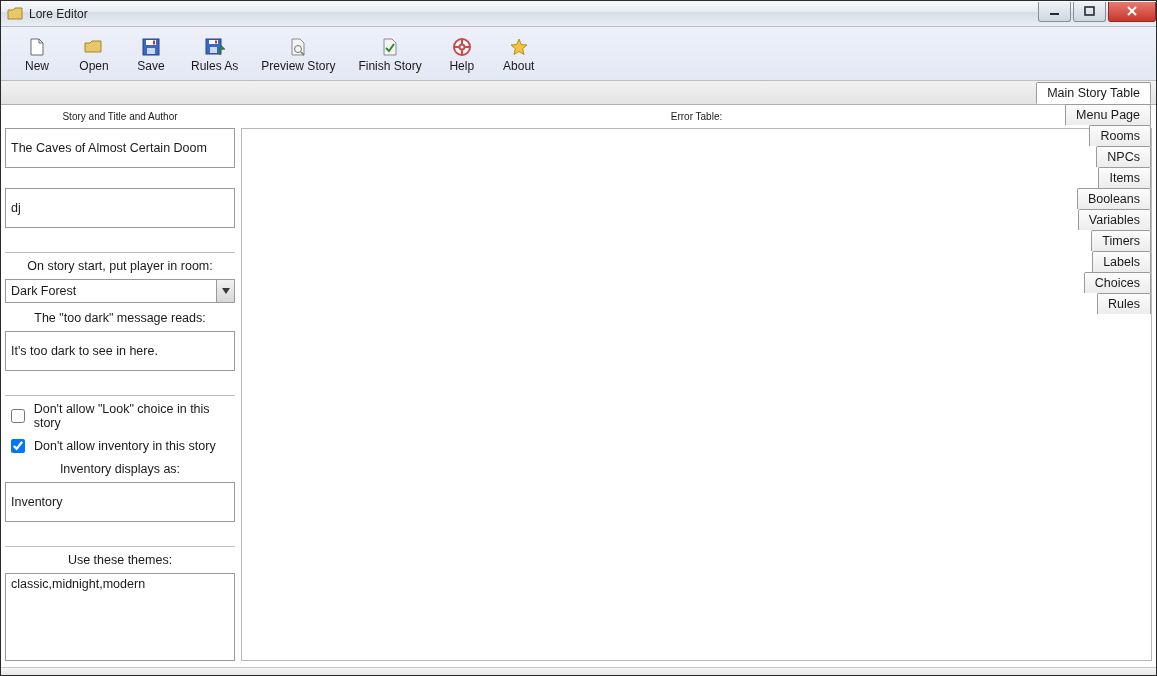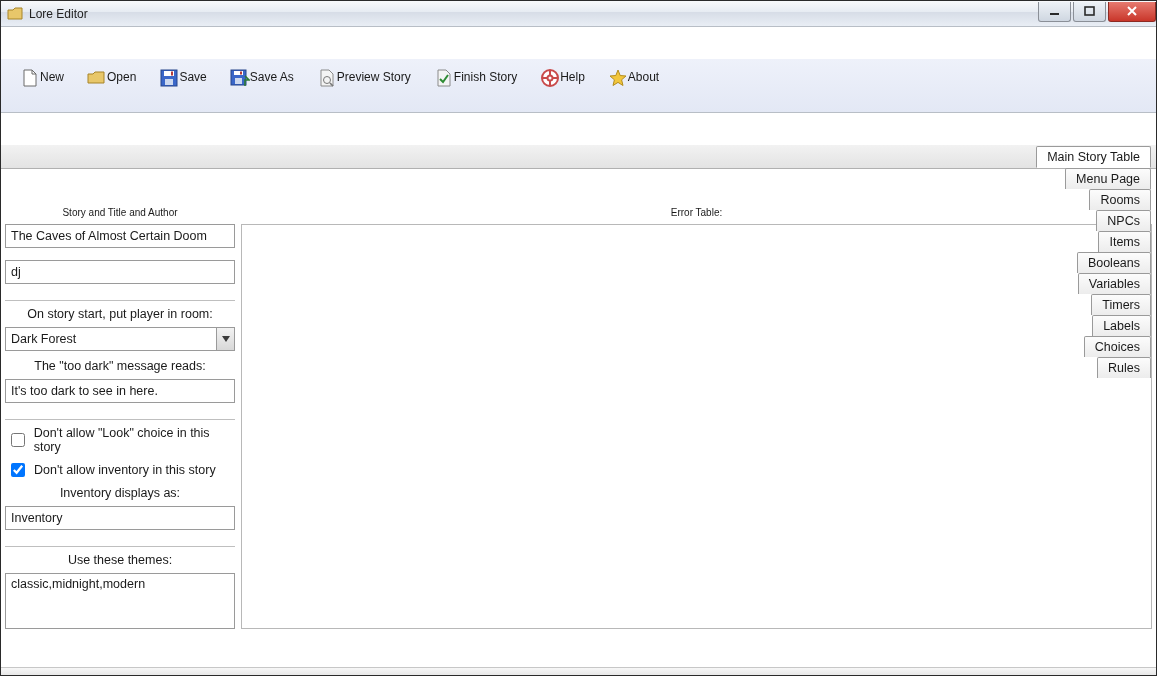--- a/index.html
+++ b/index.html
@@ -1,45 +1,45 @@
 <!DOCTYPE html>
 <html><head>
 <meta charset="utf-8">
 <style>
   * { box-sizing: border-box; }
   html, body { margin:0; padding:0; height:100%; font-family: "Segoe UI", Tahoma, sans-serif; font-size:12.5px; color:#1a1a1a; background:#6a6a6a; }
-  .window { width:1157px; height:676px; background:#fff; border:1px solid #2a2a2a; position:relative; display:flex; flex-direction:column;gap:32px; }
+  .window { width:1157px; height:676px; background:#fff; border:1px solid #2a2a2a; position:relative; display:flex; flex-direction:column; }
   
   .titlebar { height:26px; background:linear-gradient(to bottom,#f8f9fb 0%,#e6ebf2 45%,#d7dde7 46%,#e9eef5 100%); display:flex; align-items:center; padding:0 0 0 6px; border-bottom:1px solid #b8bec6; }
   .titlebar .app-icon { width:16px; height:16px; margin-right:6px; display:flex; align-items:center; justify-content:center; font-size:12px; }
   .titlebar .title { flex:1; font-size:12px; color:#222; }
   .winbtns { display:flex; height:20px; margin-top:-4px; }
   .winbtn { width:33px; height:20px; margin-left:0; border:1px solid #8a8f97; border-top:none; border-radius:0 0 3px 3px; display:flex; align-items:center; justify-content:center; background:linear-gradient(to bottom,#eef2f7,#cfd7e1); }
   .winbtn + .winbtn { margin-left:2px; }
   .winbtn.close { width:48px; background:linear-gradient(to bottom,#e67a6f,#c9362a); border-color:#8d2a23; }
   .winbtn svg { display:block; }
   
   .toolbar { height:54px; background:linear-gradient(to bottom,#eef1fa 0%,#e3e8f5 100%); border-bottom:1px solid #b8bec6; display:flex; align-items:center; padding:0 8px; gap:1px; }
-  .tbtn { display:flex; flex-direction:row; justify-content:center; padding:4px 10px 2px 10px; min-width:56px; height:46px; border:1px solid transparent; border-radius:3px; }
+  .tbtn { display:flex; flex-direction:column; align-items:center; justify-content:center; padding:4px 10px 2px 10px; min-width:56px; height:46px; border:1px solid transparent; border-radius:3px; }
   .tbtn .ticon { width:20px; height:20px; display:flex; align-items:center; justify-content:center; }
   .tbtn .tlbl { font-size:12px; margin-top:2px; }
   
   .tabstrip { height:24px; background:linear-gradient(to bottom,#f2f2f2,#e3e3e3); border-bottom:1px solid #b0b0b0; display:flex; align-items:flex-end; padding:0 6px; gap:0;flex-direction:column; }
   .tab { padding:3px 10px; font-size:12.5px; border:1px solid #9a9a9a; border-bottom:none; background:linear-gradient(to bottom,#fcfcfc,#ececec); margin-right:-1px; border-radius:2px 2px 0 0; position:relative; top:1px; }
   .tab.active { background:#fff; border-bottom:1px solid #fff; z-index:2; top:1px; }
   
   .content { flex:1; display:flex; background:#fff; padding:4px 4px 6px 4px; overflow:hidden; }
   .leftcol { width:230px; display:flex; flex-direction:column; }
   .rightcol { flex:1; display:flex; flex-direction:column; margin-left:6px; }
   .section-head { text-align:center; font-size:10px; padding:2px 0 6px 0; }
   .sep-line { border-top:1px solid #bfbfbf; margin:4px 0 2px 0; }
   input[type=text], select.combo, textarea.themes, .textbox {
     width:100%; font-family:inherit; font-size:12.5px; padding:3px 5px; border:1px solid #9a9a9a; background:#fff; color:#1a1a1a; border-radius:0;
   }
-  .textbox { height:24px; margin-bottom:12px; }
+  .textbox { height:40px; margin-bottom:20px; }
   .combo-wrap { position:relative; width:100%; margin-bottom:4px; }
   select.combo { height:24px; appearance:none; -webkit-appearance:none; padding-right:22px; }
   .combo-btn { position:absolute; right:1px; top:1px; width:18px; height:22px; background:linear-gradient(to bottom,#f2f2f2,#d8d8d8); border-left:1px solid #9a9a9a; display:flex; align-items:center; justify-content:center; pointer-events:none; }
   .chk-row { display:flex; align-items:center; gap:6px; padding:4px 0 2px 2px; }
   .chk-row input { width:14px; height:14px; }
   textarea.themes { flex:1; resize:none; font-family:inherit; }
   .error-panel { flex:1; border:1px solid #b8b8b8; background:#fff; }
   .midlabel { text-align:center; padding:4px 0 6px 0; }
   .statusbar { height:8px; background:linear-gradient(to bottom,#f7f7f7,#e8e8e8); border-top:1px solid #c7c7c7; }
 </style>
@@ -106,21 +106,21 @@
     <div class="tbtn">
       <span class="ticon">
           <svg width="20" height="18">
             <rect x="1" y="1" width="15" height="15" fill="#3a67c9" stroke="#24458a"></rect>
             <rect x="4" y="2" width="9" height="4" fill="#fff"></rect>
             <rect x="5" y="9" width="7" height="6" fill="#cdd9ef"></rect>
             <rect x="10" y="2.5" width="2" height="3" fill="#b43a3a"></rect>
             <path d="M15 7 L19 11 L15 11 L15 17" fill="none" stroke="#2e7b33" stroke-width="1.6"></path>
           </svg>
         </span>
-      <span class="tlbl">Save As</span>
+      <span class="tlbl">Rules As</span>
     </div>
     <div class="tbtn">
       <span class="ticon">
           <svg width="18" height="18">
             <path d="M3 1 H11 L15 5 V17 H3 Z" fill="#f4f4f4" stroke="#8a8a8a"></path>
             <circle cx="9" cy="11" r="3.5" fill="none" stroke="#777"></circle>
             <path d="M12 14 L15 17" stroke="#777" stroke-width="1.6"></path>
           </svg>
         </span>
       <span class="tlbl">Preview Story</span>

